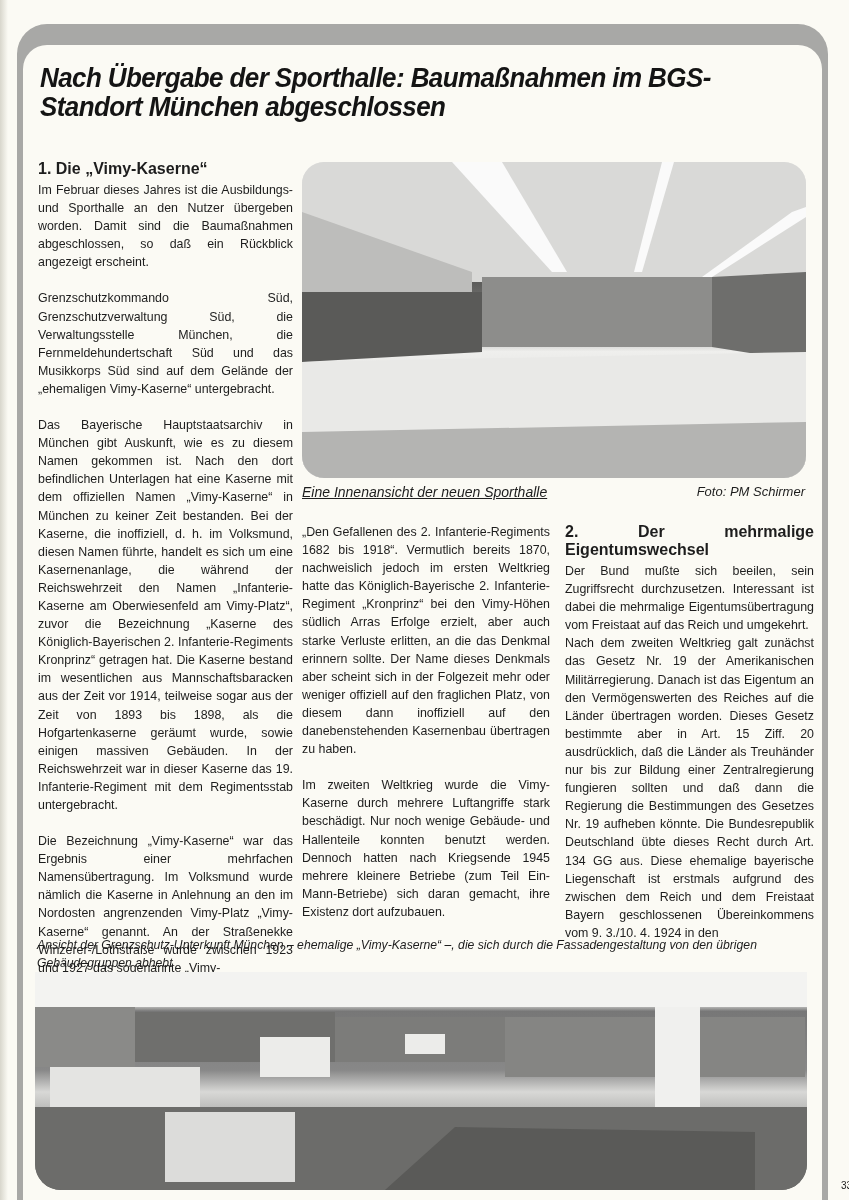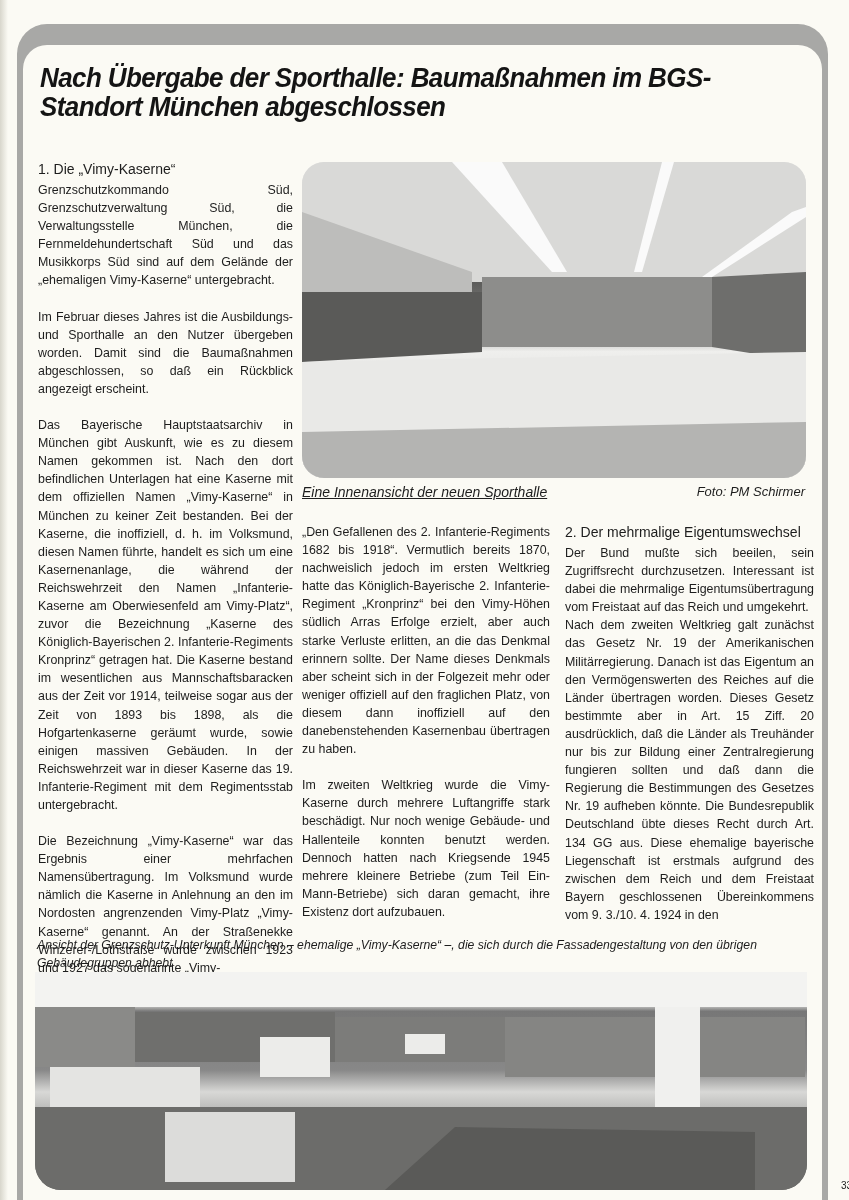--- a/index.html
+++ b/index.html
@@ -28,21 +28,21 @@
     font-size: 26px; line-height: 28px; letter-spacing: -0.6px;
     color: #141414; margin: 0; transform: scaleY(1.03);
   }
   .col {
     position: absolute; font-size: 12.4px; line-height: 18.1px;
     text-align: justify; hyphens: manual;
   }
   .col p { margin: 0 0 18px 0; }
   .col p.tight { margin: 0; }
   .h {
-    font-weight: normal; font-size: 14px; line-height: 18px; margin: 0 0 3px 0;
+    font-weight: bold; font-size: 16px; line-height: 18px; margin: 0 0 3px 0;
   }
   .h .indent { display: block; padding-left: 13px; }
   .col1 { left: 38px; top: 160px; width: 255px; }
   .col2 { left: 302px; top: 523px; width: 248px; }
   .col3 { left: 565px; top: 523px; width: 249px; }
   .photo1 {
     position: absolute; left: 302px; top: 162px; width: 504px; height: 316px;
     border-radius: 22px; overflow: hidden;
     background: linear-gradient(to bottom, #e8e8e6 0%, #d5d5d3 30%, #5c5c5a 38%, #8a8a88 52%, #efefed 60%, #cfcfcd 85%, #9d9d9b 100%);
   }
@@ -71,22 +71,22 @@
 <div class="page-shadow-left"></div>
 <div class="frame"></div>
 <div class="frame-inner"></div>
 
 <h1 class="title">Nach Übergabe der Sporthalle: Baumaßnahmen im BGS-Standort München abgeschlossen</h1>
 
 <div class="col col1">
   <div class="h">
     <span>1. Die „Vimy-Kaserne“</span>
   </div>
+  <p>Im Februar dieses Jahres ist die Ausbildungs- und Sporthalle an den Nutzer übergeben worden. Damit sind die Baumaßnahmen abgeschlossen, so daß ein Rückblick angezeigt erscheint.</p>
   <p>Grenzschutzkommando Süd, Grenzschutzverwaltung Süd, die Verwaltungsstelle München, die Fernmeldehundertschaft Süd und das Musikkorps Süd sind auf dem Gelände der „ehemaligen Vimy-Kaserne“ untergebracht.</p>
-  <p>Im Februar dieses Jahres ist die Ausbildungs- und Sporthalle an den Nutzer übergeben worden. Damit sind die Baumaßnahmen abgeschlossen, so daß ein Rückblick angezeigt erscheint.</p>
   <p>Das Bayerische Hauptstaatsarchiv in München gibt Auskunft, wie es zu diesem Namen gekommen ist. Nach den dort befindlichen Unterlagen hat eine Kaserne mit dem offiziellen Namen „Vimy-Kaserne“ in München zu keiner Zeit bestanden. Bei der Kaserne, die inoffiziell, d. h. im Volksmund, diesen Namen führte, handelt es sich um eine Kasernenanlage, die während der Reichswehrzeit den Namen „Infanterie-Kaserne am Oberwiesenfeld am Vimy-Platz“, zuvor die Bezeichnung „Kaserne des Königlich-Bayerischen 2. Infanterie-Regiments Kronprinz“ getragen hat. Die Kaserne bestand im wesentlichen aus Mannschaftsbaracken aus der Zeit vor 1914, teilweise sogar aus der Zeit von 1893 bis 1898, als die Hofgartenkaserne geräumt wurde, sowie einigen massiven Gebäuden. In der Reichswehrzeit war in dieser Kaserne das 19. Infanterie-Regiment mit dem Regimentsstab untergebracht.</p>
   <p class="tight">Die Bezeichnung „Vimy-Kaserne“ war das Ergebnis einer mehrfachen Namensübertragung. Im Volksmund wurde nämlich die Kaserne in Anlehnung an den im Nordosten angrenzenden Vimy-Platz „Vimy-Kaserne“ genannt. An der Straßenekke Winzerer-/Lothstraße wurde zwischen 1923 und 1927 das sogenannte „Vimy-</p>
 </div>
 
 <div class="photo1">
   <svg width="504" height="316" viewBox="0 0 504 316">
     <rect x="0" y="0" width="504" height="120" fill="#d9d9d7"></rect>
     <polygon points="150,0 200,0 265,110 250,110" fill="#fafafa"></polygon>
     <polygon points="360,0 372,0 340,110 332,110" fill="#fafafa"></polygon>
     <polygon points="490,50 504,45 504,55 410,115 400,115" fill="#fafafa"></polygon>

